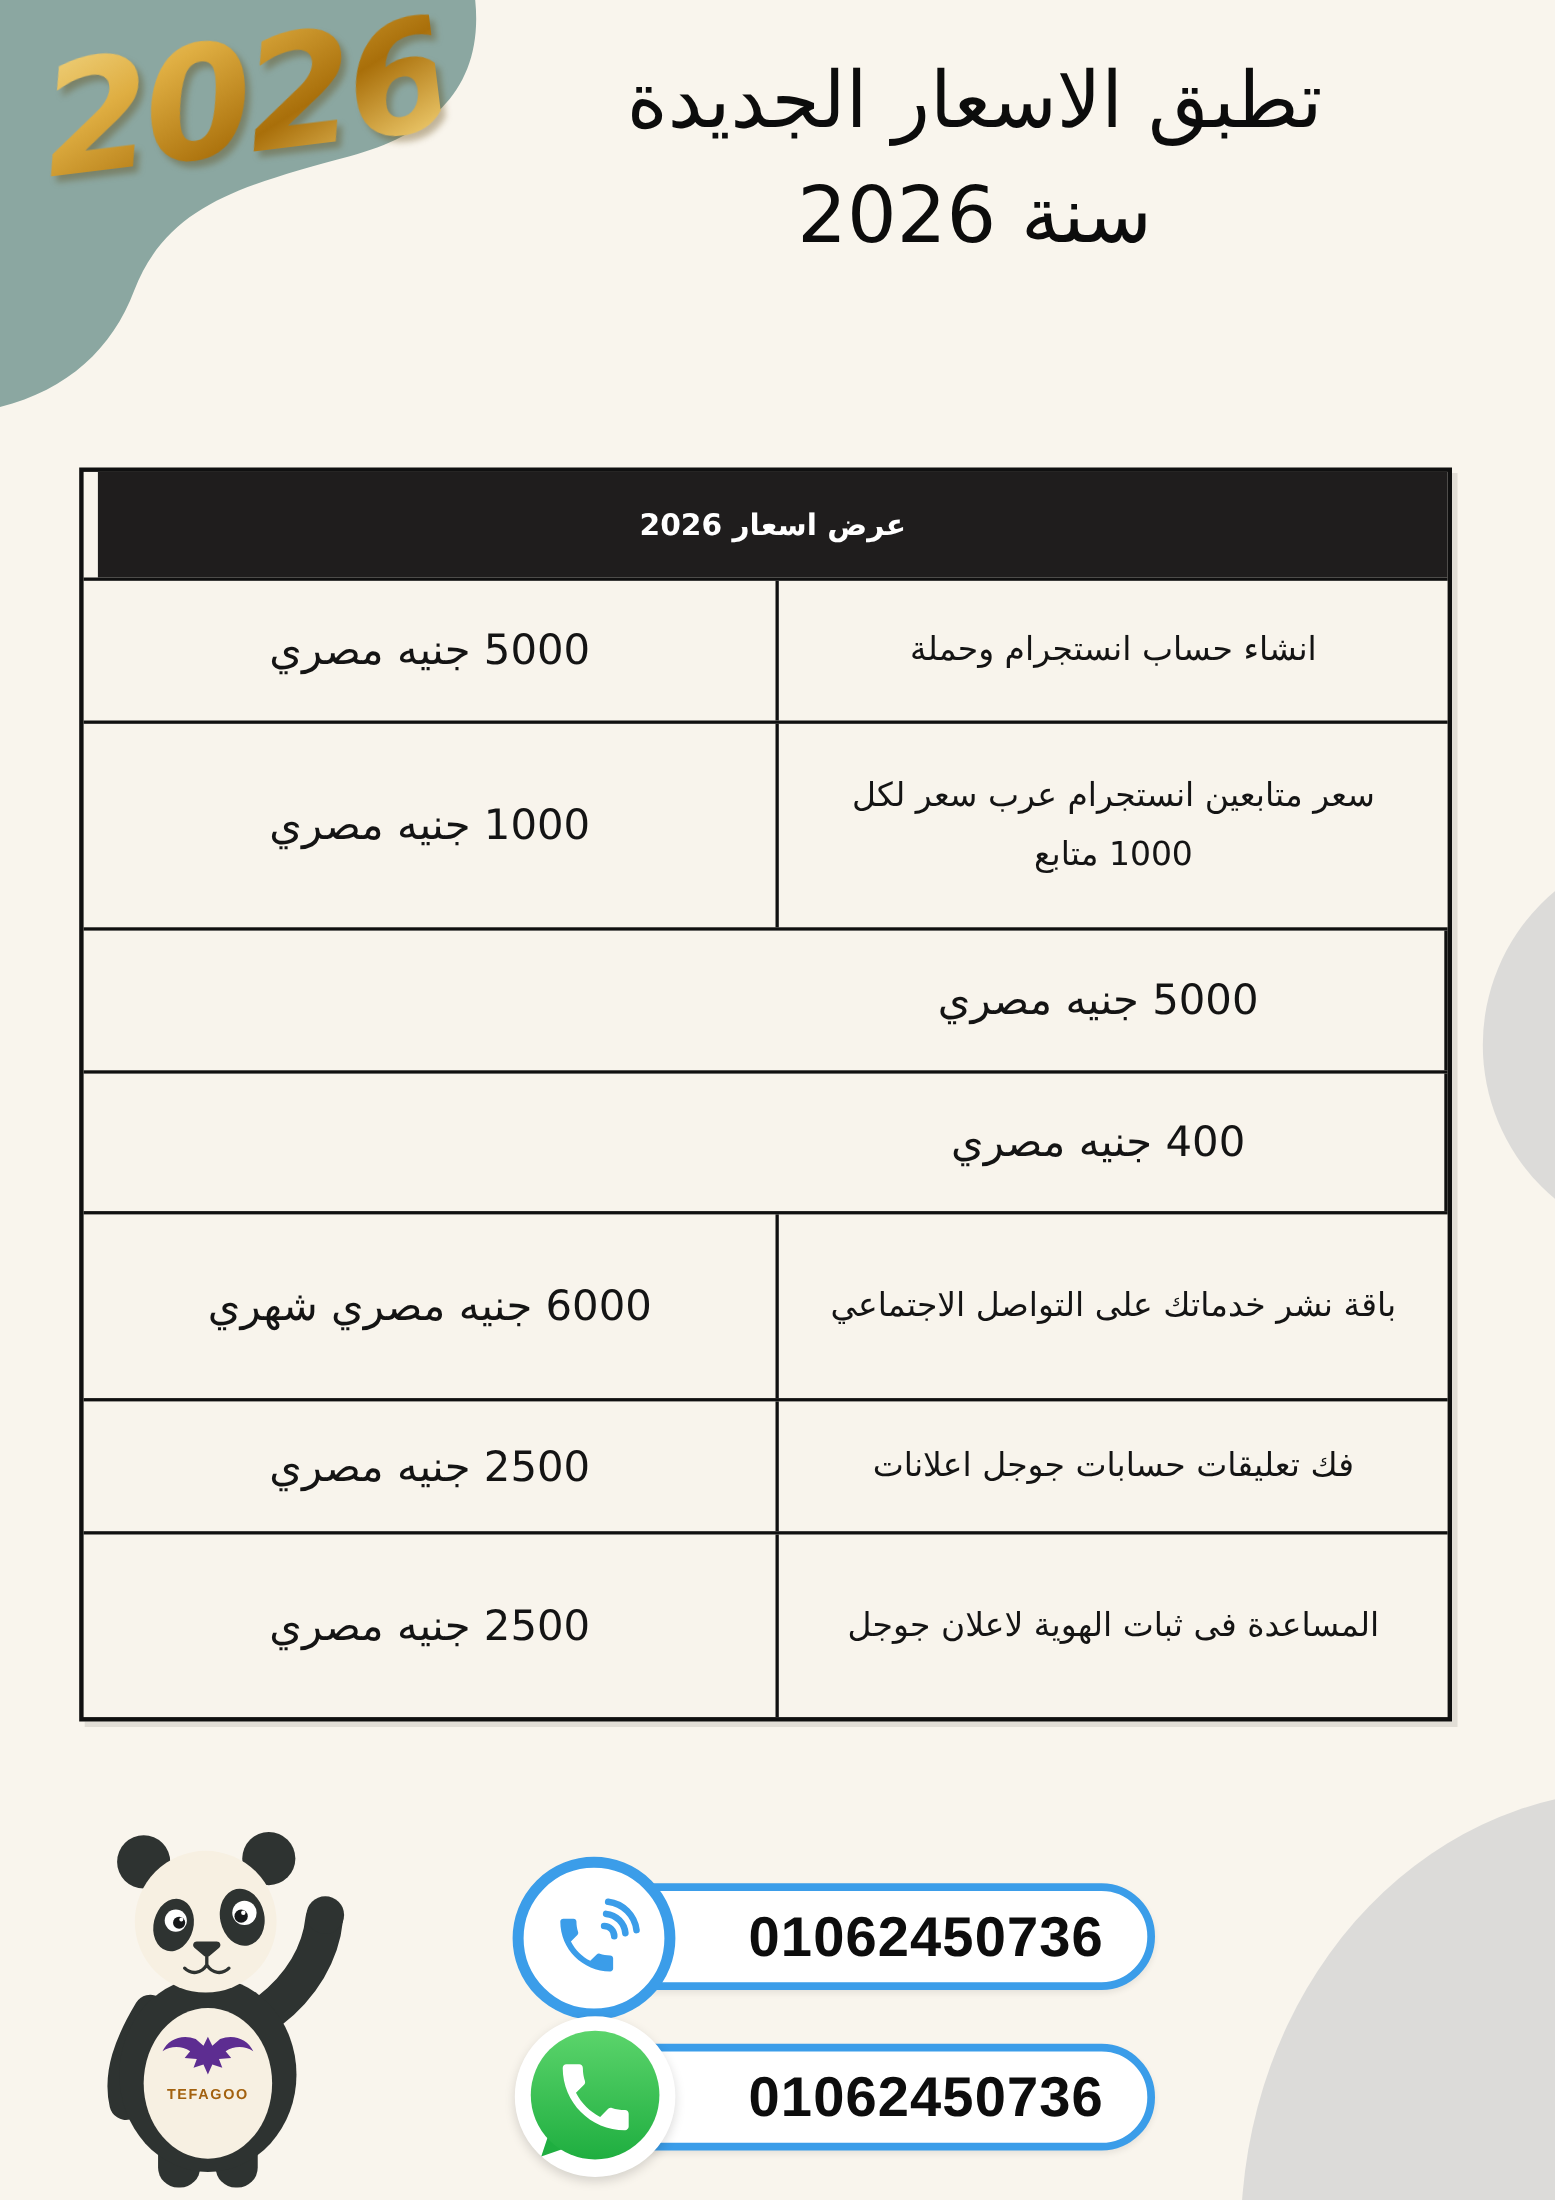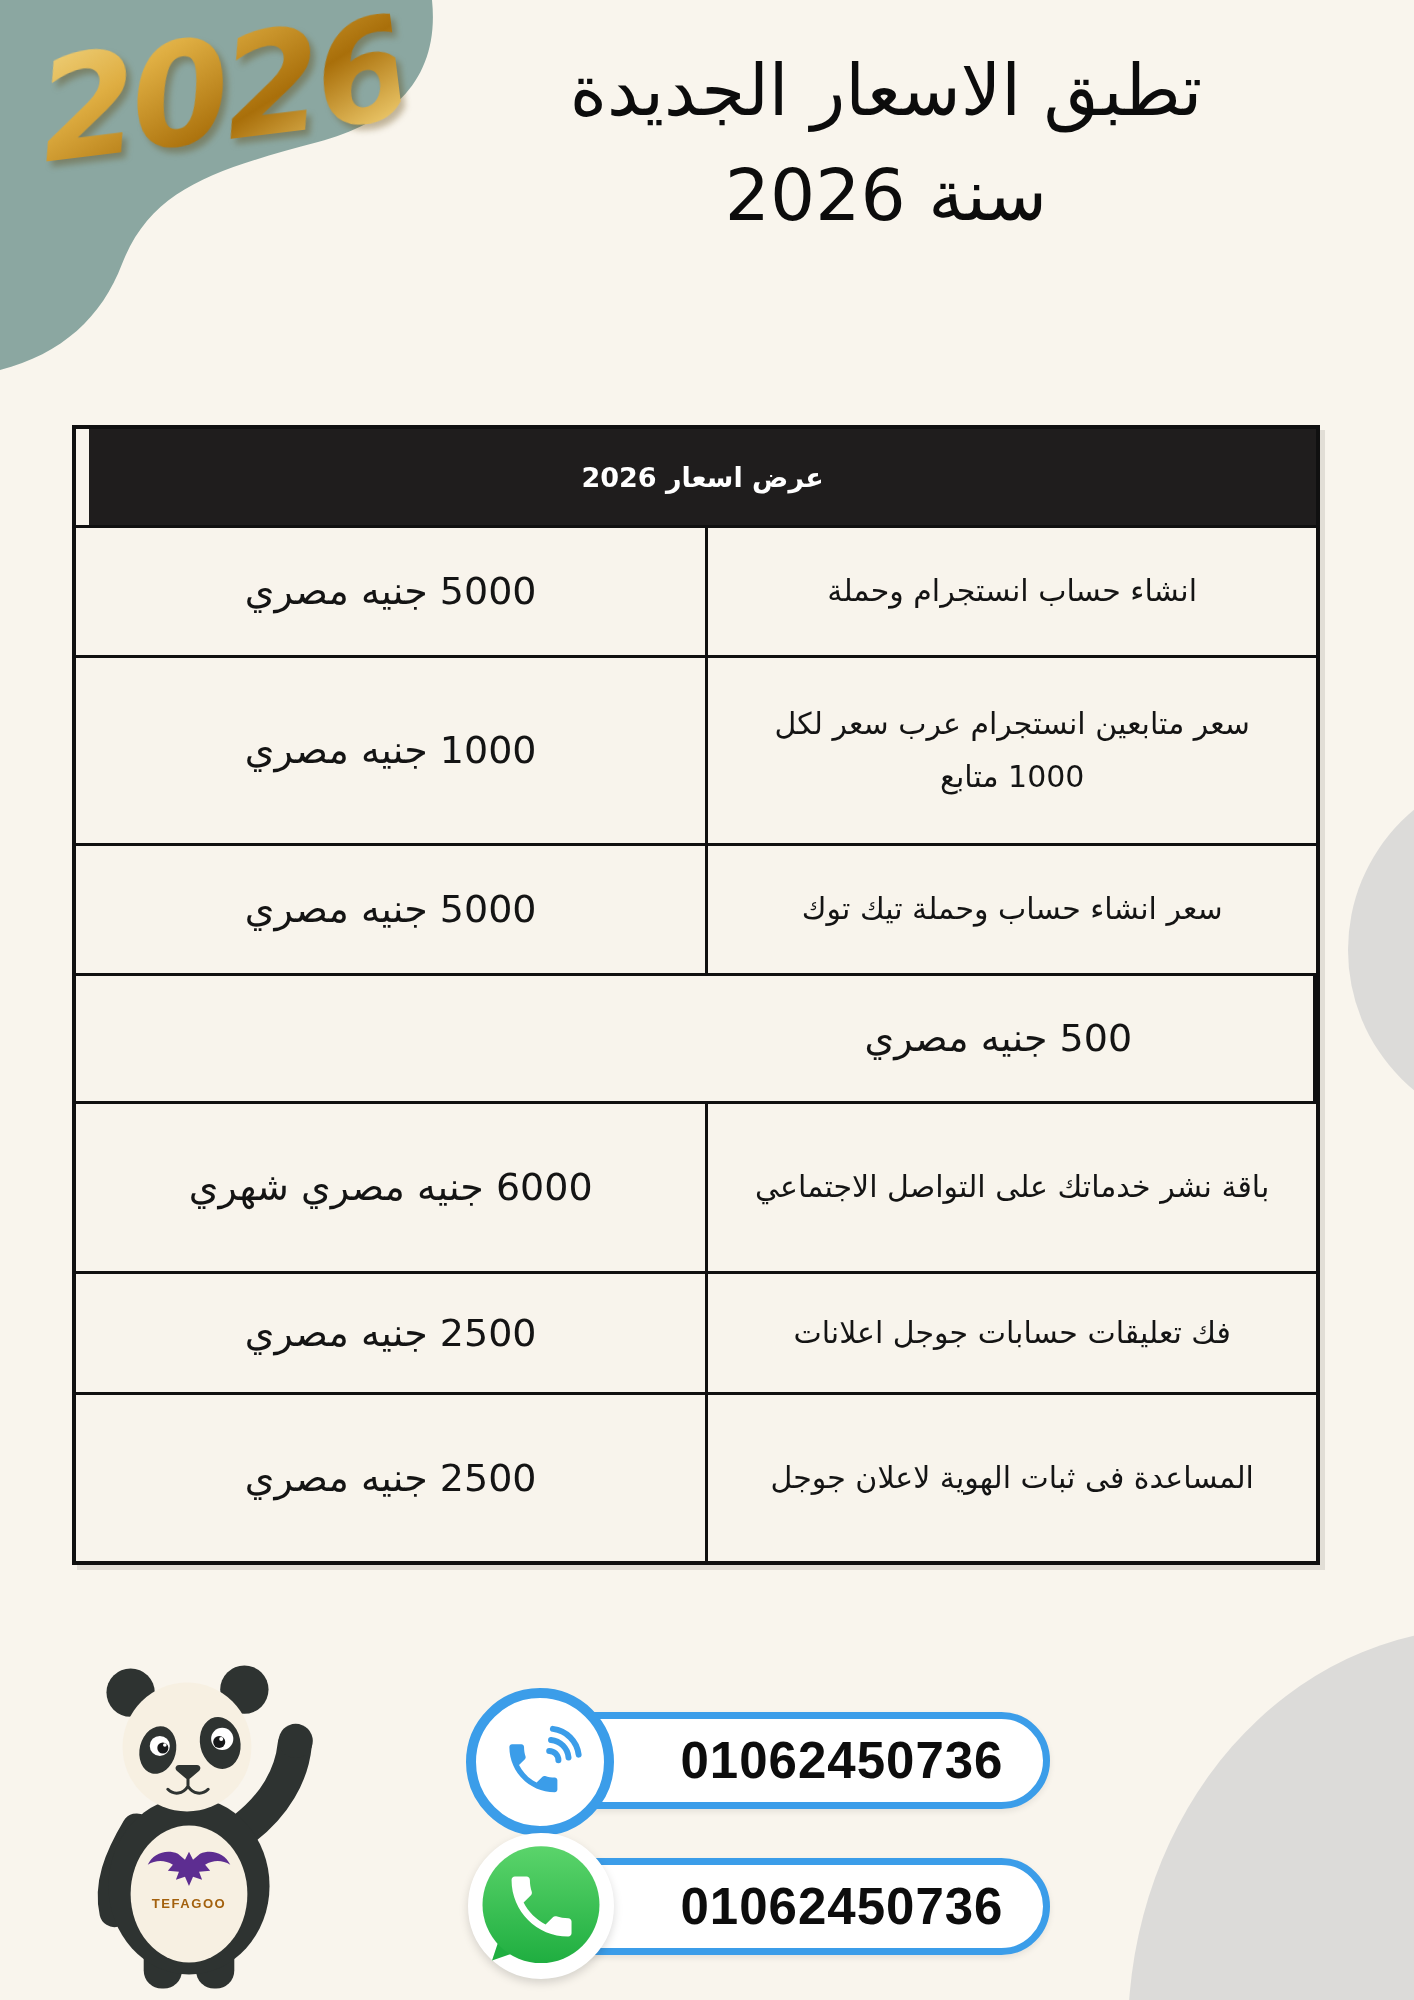--- a/index.html
+++ b/index.html
@@ -107,25 +107,24 @@
     </div>
     <div class="t-row r1">
       <div class="cell service">انشاء حساب انستجرام وحملة</div>
       <div class="cell price">5000 جنيه مصري</div>
     </div>
     <div class="t-row r2">
       <div class="cell service">سعر متابعين انستجرام عرب سعر لكل 1000 متابع</div>
       <div class="cell price">1000 جنيه مصري</div>
     </div>
     <div class="t-row r3">
-      <div class="cell service">سعر انشاء حساب وحملة تيك توك</div>
       <div class="cell price">5000 جنيه مصري</div>
     </div>
     <div class="t-row r4">
-      <div class="cell price">500 جنيه مصري</div>
+      <div class="cell price">400 جنيه مصري</div>
     </div>
     <div class="t-row r5">
       <div class="cell service">باقة نشر خدماتك على التواصل الاجتماعي</div>
       <div class="cell price">6000 جنيه مصري شهري</div>
     </div>
     <div class="t-row r6">
       <div class="cell service">فك تعليقات حسابات جوجل اعلانات</div>
       <div class="cell price">2500 جنيه مصري</div>
     </div>
     <div class="t-row r7">

